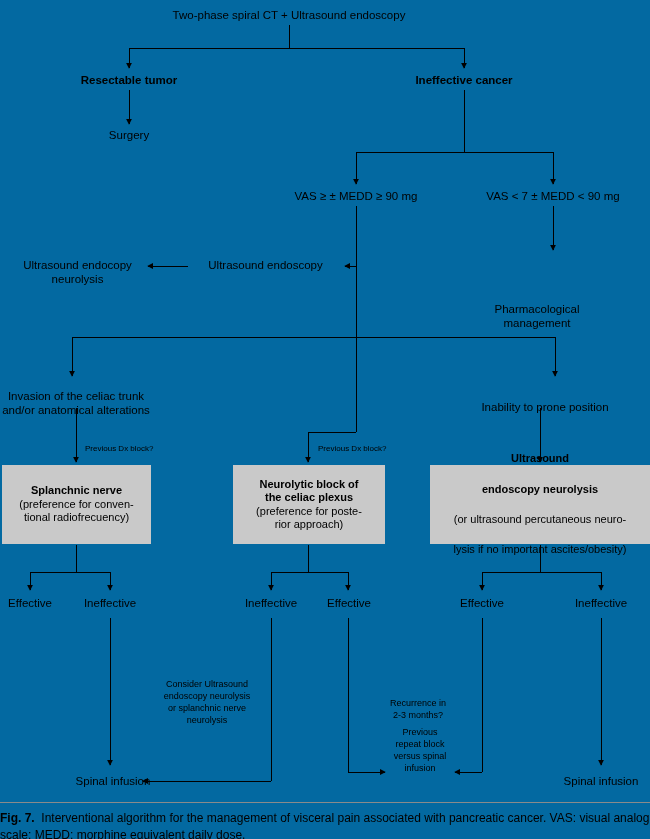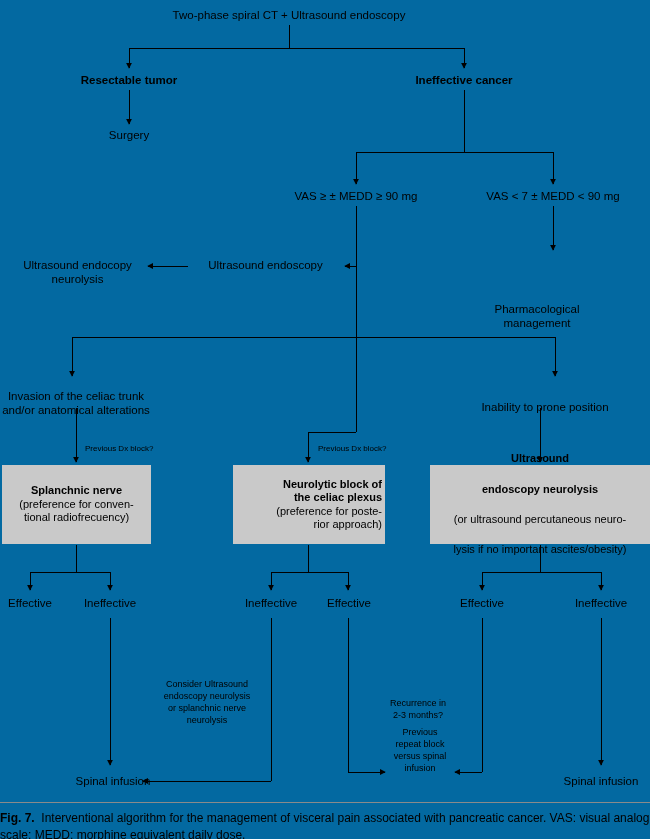--- a/index.html
+++ b/index.html
@@ -198,21 +198,21 @@
   <div class="lbl t8" style="left:318px; top:444px; width:100px; text-align:left;">
     <span>Previous Dx block?</span>
   </div>
 
   <div class="gbox" style="left:2px; top:465px; width:149px; height:79px;">
     <div class="hd">Splanchnic nerve</div>
     <div class="sb">(preference for conven-</div>
     <div class="sb">tional radiofrecuency)</div>
   </div>
 
-  <div class="gbox" style="left:233px; top:465px; width:152px; height:79px;align-items:flex-end;">
+  <div class="gbox" style="left:233px; top:465px; width:152px; height:79px;">
     <div class="hd">Neurolytic block of</div>
     <div class="hd">the celiac plexus</div>
     <div class="sb">(preference for poste-</div>
     <div class="sb">rior approach)</div>
   </div>
 
   <div class="gbox" style="left:430px; top:465px; width:220px; height:79px;gap:17px;">
     <div class="hd">Ultrasound</div>
     <div class="hd">endoscopy neurolysis</div>
     <div class="sb">(or ultrasound percutaneous neuro-</div>

